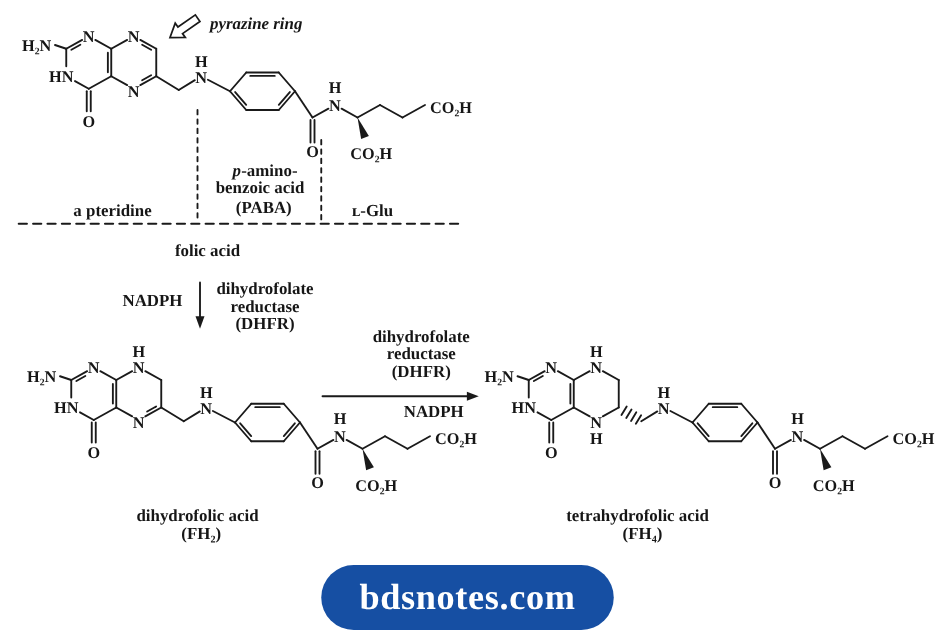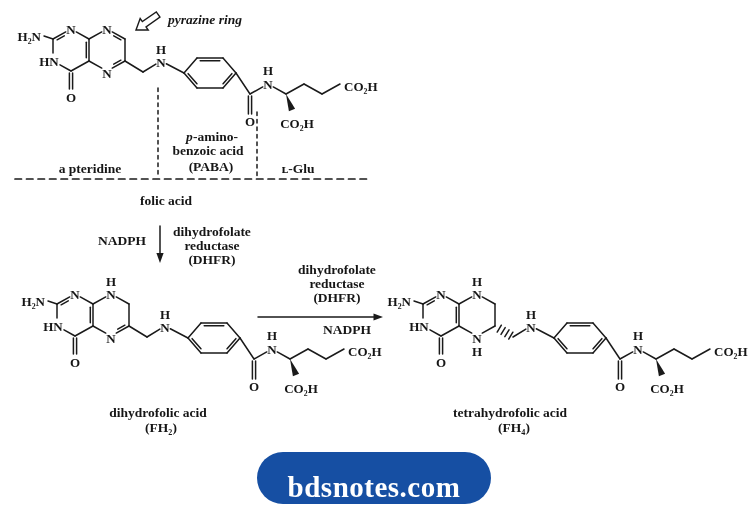--- a/index.html
+++ b/index.html
@@ -233,16 +233,16 @@
       <text class="cap" x="337" y="297" text-anchor="middle">(DHFR)</text>
       <text class="cap" x="347" y="329" text-anchor="middle">NADPH</text>
 
       <text class="cap" x="158" y="412" text-anchor="middle">dihydrofolic acid</text>
       <text class="cap" x="161" y="427" text-anchor="middle">(FH₂)</text>
       <text class="cap" x="510" y="412" text-anchor="middle">tetrahydrofolic acid</text>
       <text class="cap" x="514" y="427" text-anchor="middle">(FH₄)</text>
     </g>
   </svg>
 
-  <div id="badge" style="background: rgb(22, 79, 163); align-items: flex-end;">
+  <div id="badge" style="background: rgb(22, 79, 163);">
     <span style="color: rgb(255, 255, 255);">bdsnotes.com</span>
   </div>
 </div>
 
 </body></html>

